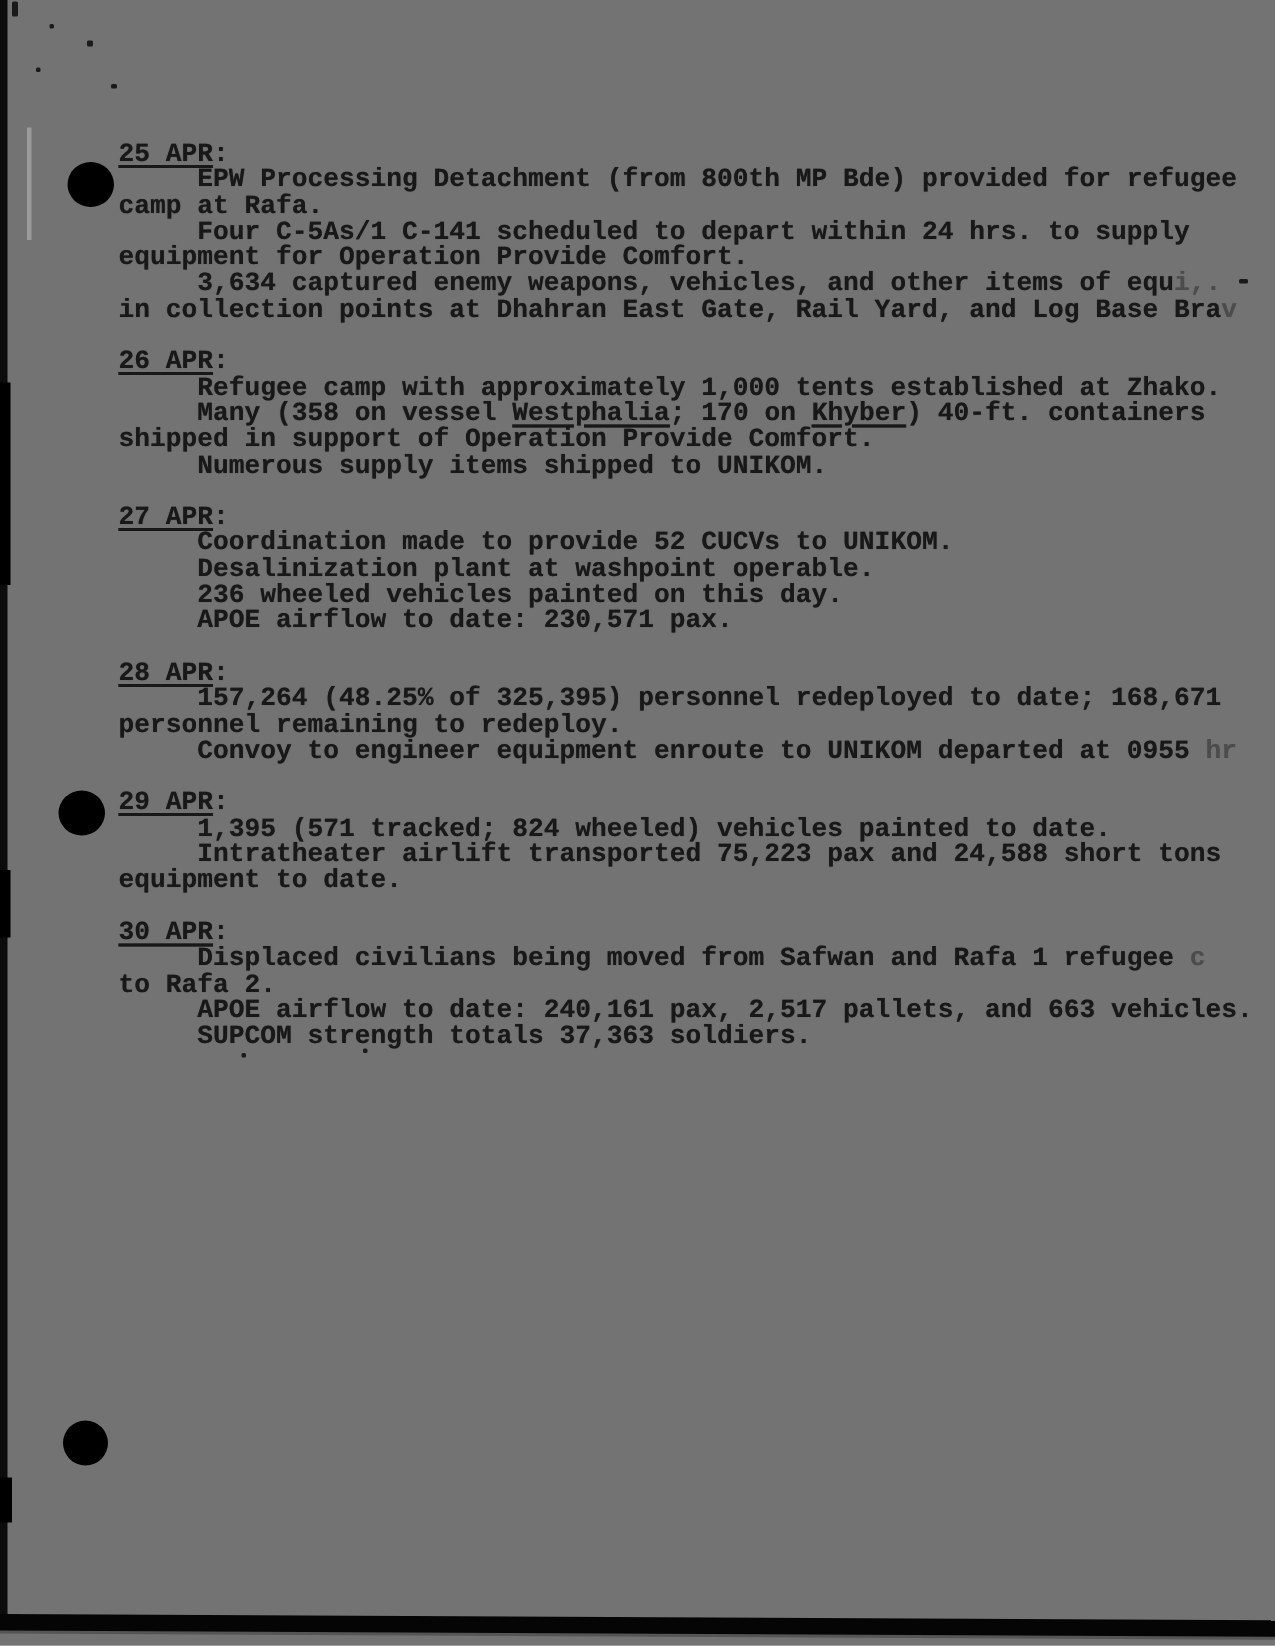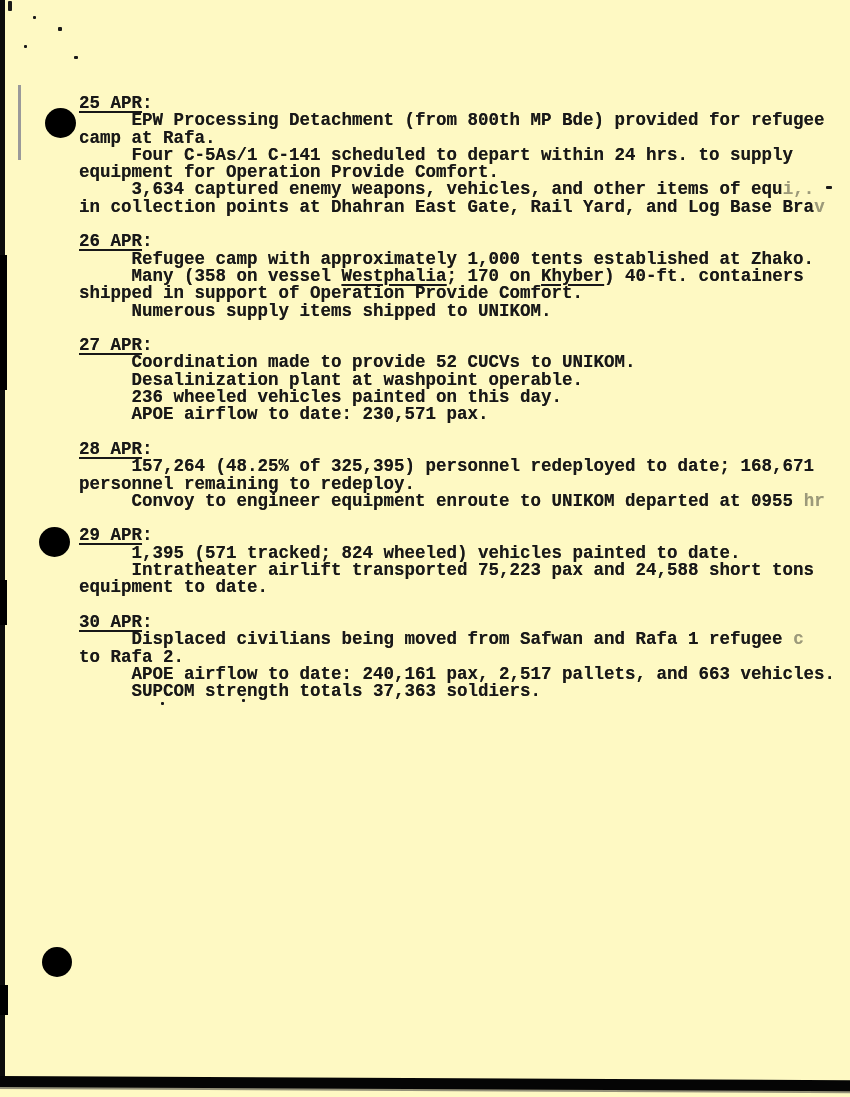--- a/index.html
+++ b/index.html
@@ -5,21 +5,21 @@
   html, body { margin: 0; padding: 0; }
   body {
     width: 850px; height: 1097px;
     background: #f2f2f0;
     position: relative;
     overflow: hidden;
     font-family: "Liberation Mono", "DejaVu Sans Mono", monospace;
   }
   .paper {
     position: absolute; inset: 0;
-    background: #fef9c3;
+    background: #737373;
   }
   
   .doc {
     position: absolute;
     left: 79px; top: 95px;
     font-size: 17.5px;
     line-height: 17.3px;
     font-weight: 700;
     color: #181818;
     white-space: pre;

